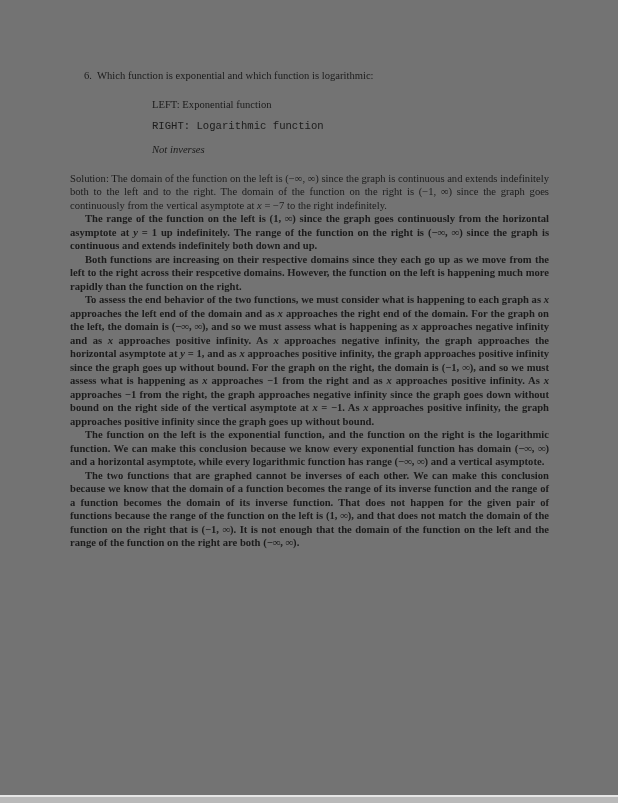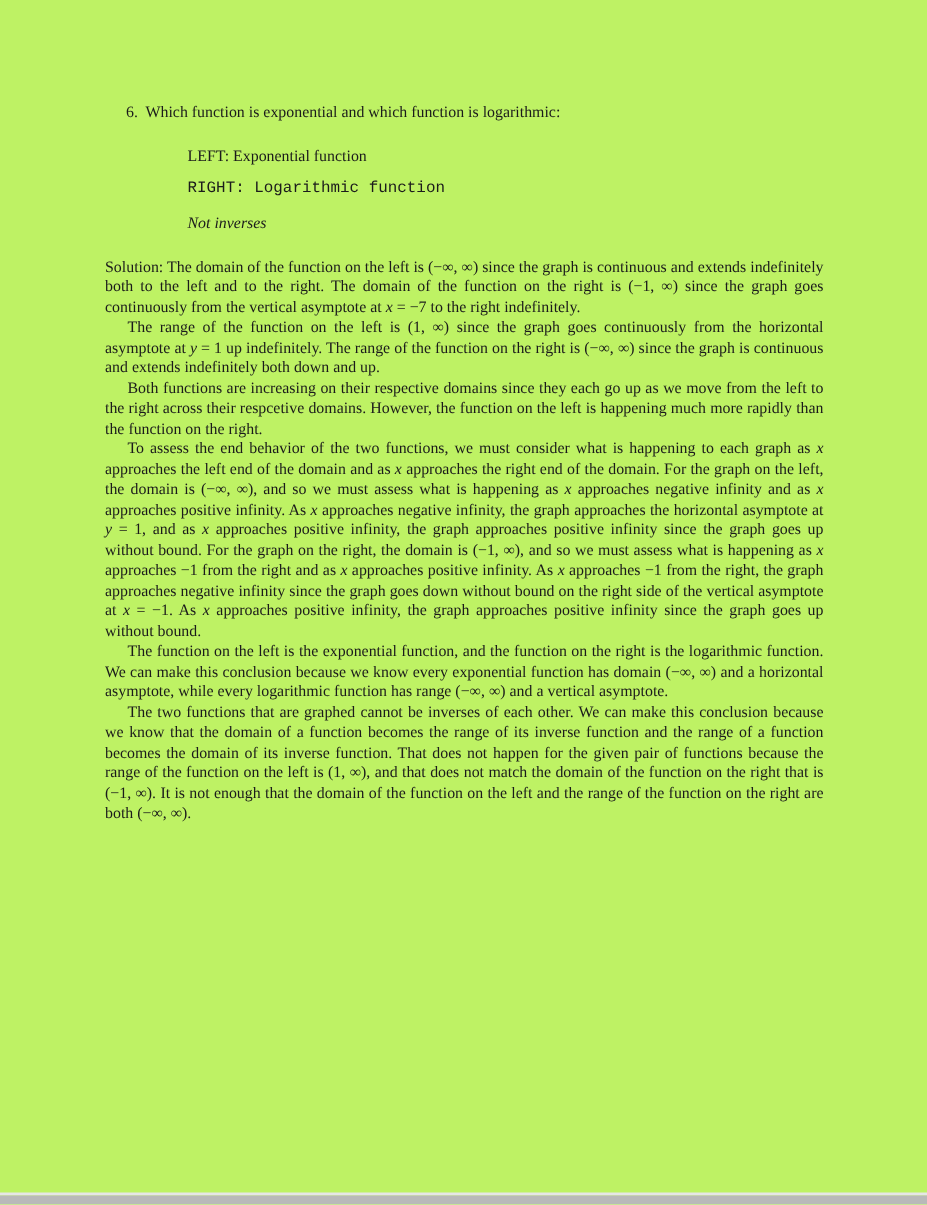--- a/index.html
+++ b/index.html
@@ -4,47 +4,47 @@
 <style>
   html, body { margin: 0; padding: 0; }
   body {
     width: 618px; height: 803px;
     background: #ffffff;
     font-family: "Liberation Serif", "DejaVu Serif", serif;
   }
   .screen {
     position: relative;
     width: 618px; height: 803px;
-    background: #bef264;
+    background: #737373;
     overflow: hidden;
   }
   .content {
     position: absolute;
     left: 70px; top: 69px;
     width: 479px;
     color: #1b1b1b;
     font-size: 10.6px;
     line-height: 13.5px;
   }
   .q-line .q-num {
     display: inline-block;
     margin-left: 14px;
     width: 13px;
   }
-  .answer { margin-left: 55px; }
+  .answer { margin-left: 82px; }
   .a-left  { margin-top: 15px; }
   .a-right { margin-top: 8.5px; font-family: Liberation Mono, monospace; }
   .q7      { margin-top: 11.5px; }
   .a-notinv{ margin-top: 9.5px; font-style: italic; }
   .solution { margin-top: 15.5px; }
   .para {
     margin: 0;
     text-align: justify;
   }
-  .para.indent { text-indent: 15px; }
+  .para.indent { text-indent: 15px; font-weight: bold; }
   .mvar { font-style: italic; }
   .page-shadow {
     position: absolute;
     left: 0; bottom: 6px;
     width: 100%; height: 2px;
     background: #e6e6e6;
   }
   .page-gap {
     position: absolute;
     left: 0; bottom: 0;

